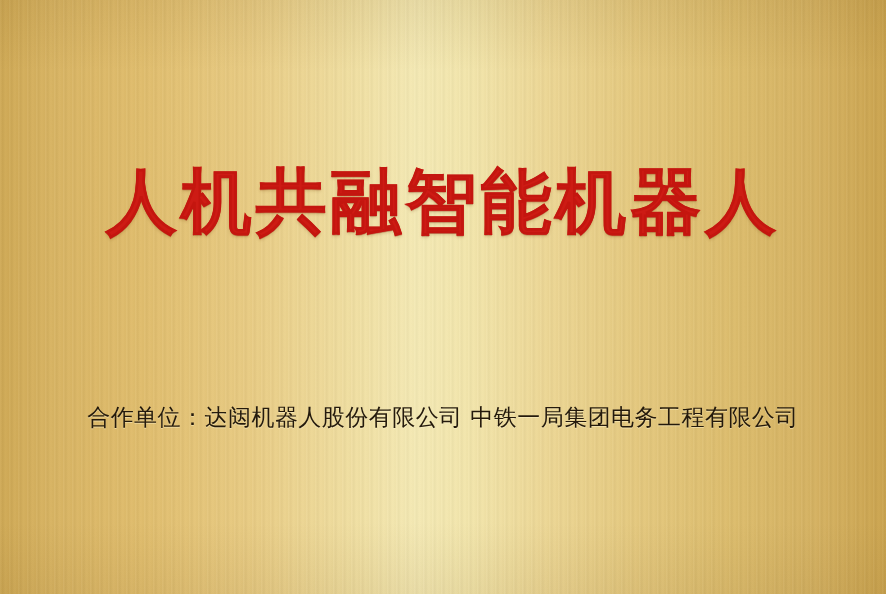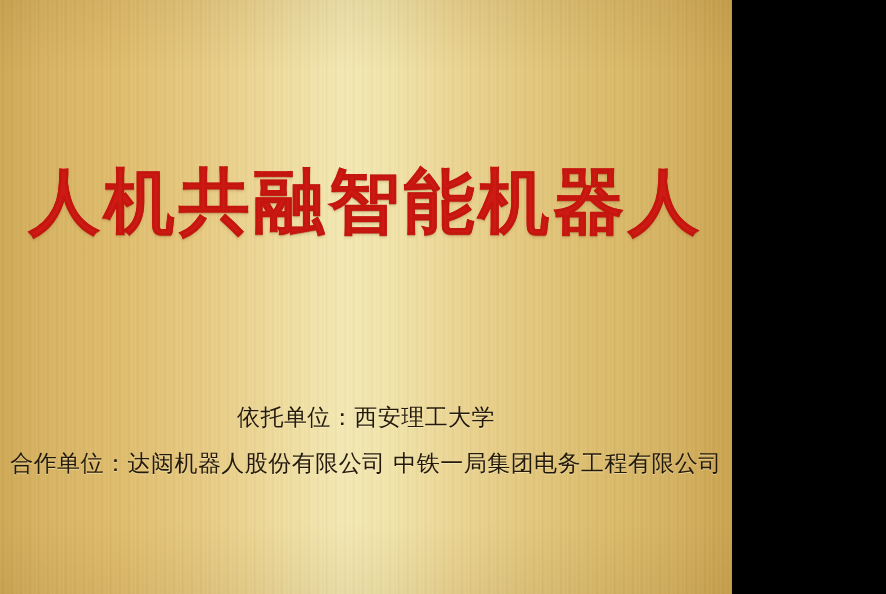--- a/index.html
+++ b/index.html
@@ -4,21 +4,21 @@
 <title>Plaque</title>
 <style>
   html, body {
     margin: 0;
     padding: 0;
     background: #000;
   }
 
   .plaque {
     position: relative;
-    width: 732px;
+    width: 886px;
     height: 594px;
     overflow: hidden;
     
     background-color: #e3c472;
     background-image:
       
       repeating-linear-gradient(
         90deg,
         rgba(255,255,255,0.045) 0px,
         rgba(255,255,255,0.045) 1px,
@@ -108,17 +108,16 @@
 </head>
 <body>
 
 <div class="plaque">
 
   <div class="title-block">
     <span class="title-line title-line-1">人机共融智能机器人</span>
   </div>
 
   <div class="credits-block">
-    <span class="credit-line">依托单位：西安理工大学</span>
     <span class="credit-line">合作单位：达闼机器人股份有限公司  中铁一局集团电务工程有限公司</span>
   </div>
 
 </div>
 
 </body></html>

